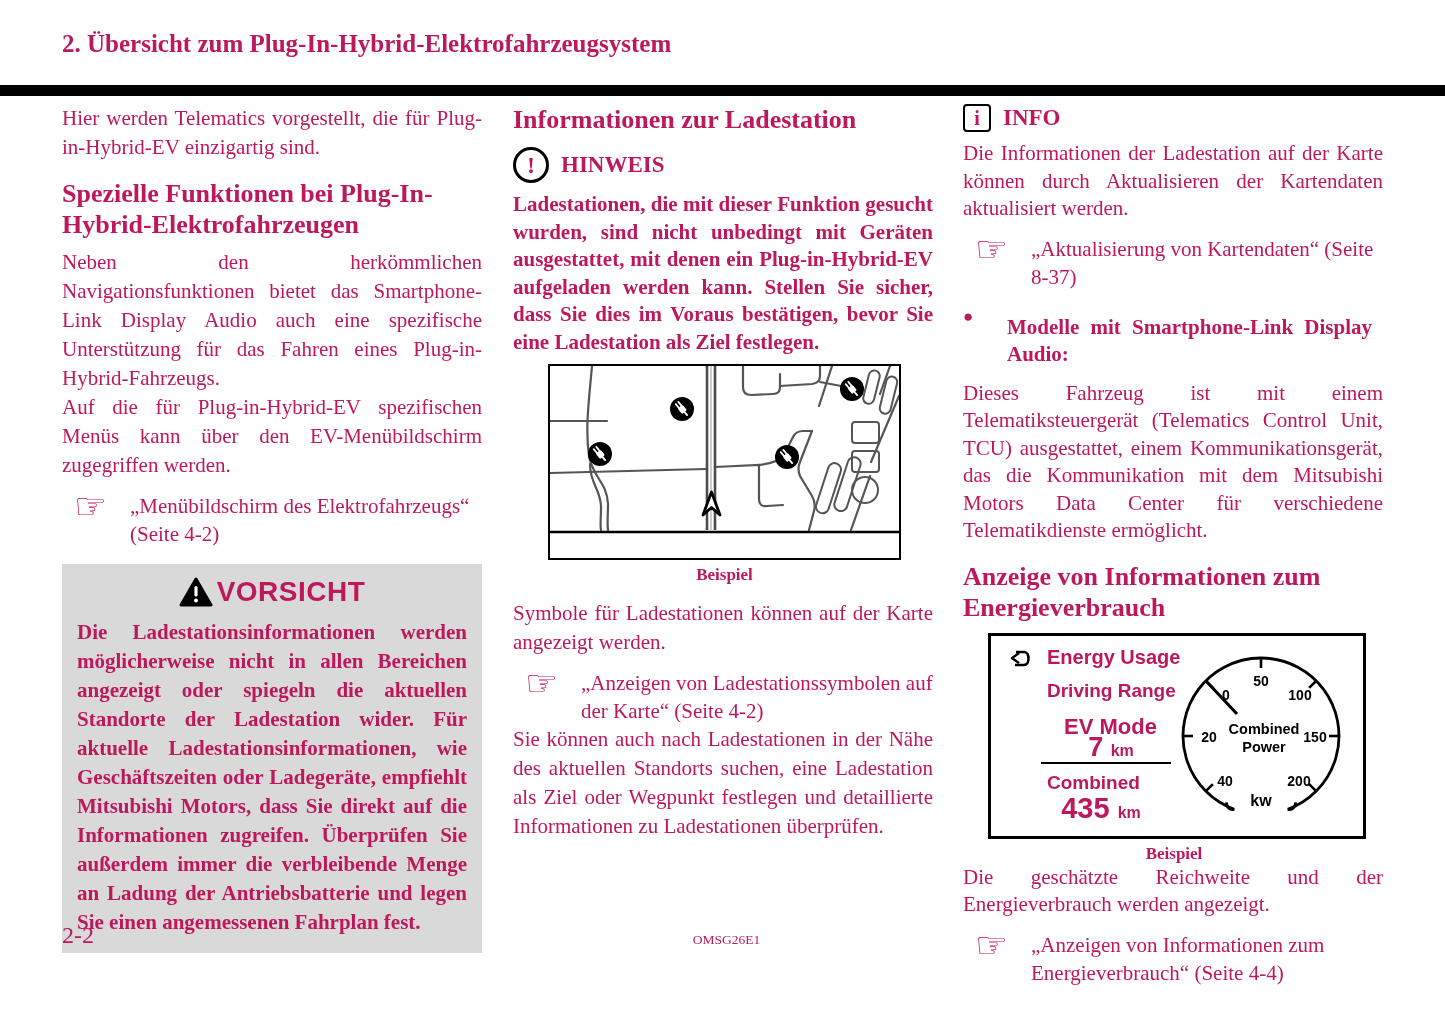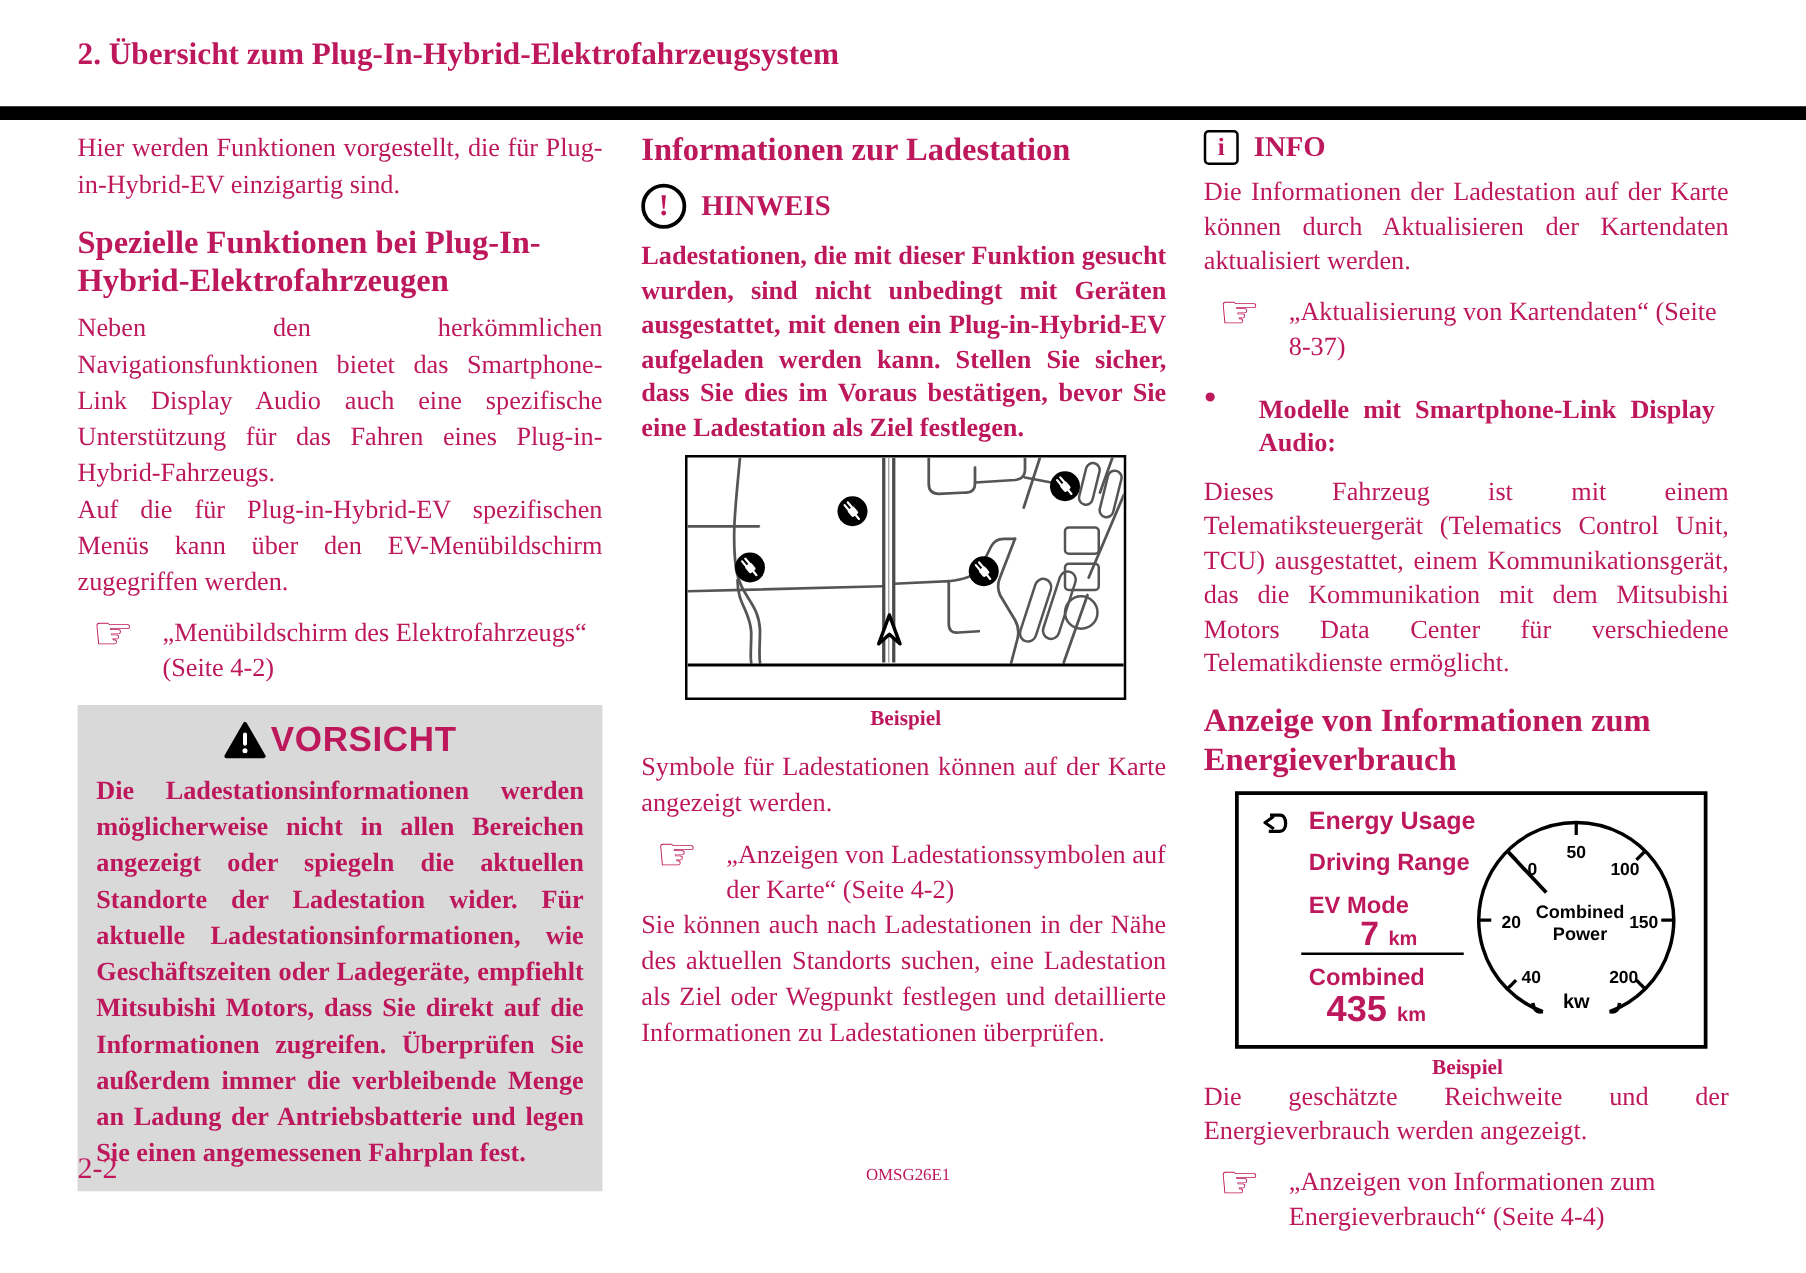--- a/index.html
+++ b/index.html
@@ -45,21 +45,21 @@
   .bullet-row{display:flex;gap:14px;margin:12px 0 0 0;}
   .bullet-glyph{flex:0 0 19px;font-size:17px;line-height:28px;}
   .bullet-body p{margin:11px;}
   .bullet-inner{margin-left:33px;}
   
   .panel{position:relative;width:372px;height:200px;border:3px solid #000;margin:10px 0 0 25px;
          font-family:"Liberation Sans",sans-serif;font-weight:bold;}
   .panel .abs{position:absolute;margin:0;}
   .p-title{left:56px;top:10px;font-size:20px;}
   .p-range{left:56px;top:44px;font-size:19px;}
-  .p-ev{left:56px;top:78px;font-size:19px;}
+  .p-ev{left:73px;top:78px;font-size:22px;}
   .p-evval{left:30px;top:96px;width:180px;text-align:center;font-size:27px;}
   .p-unit{font-size:16px;}
   .p-div{left:50px;top:126px;width:130px;height:2.5px;background:#000;}
   .p-comb{left:56px;top:136px;font-size:19px;}
   .p-combval{left:20px;top:156px;width:180px;text-align:center;font-size:29px;}
   .gauge-svg{position:absolute;left:180px;top:0;}
   .g-label{font-family:"Liberation Sans",sans-serif;font-weight:bold;font-size:14px;}
   .g-center{font-family:"Liberation Sans",sans-serif;font-weight:bold;font-size:14.5px;}
   .g-unit{font-family:"Liberation Sans",sans-serif;font-weight:bold;font-size:16px;}
   
@@ -69,21 +69,21 @@
 </style>
 </head>
 <body>
 
 <div class="page">
 
   <div class="chapter-title">2. Übersicht zum Plug-In-Hybrid-Elektrofahrzeugsystem</div>
   <div class="top-rule"></div>
 
   <div class="col col-left">
-    <p class="body">Hier werden Funktionen vorgestellt, die für Plug-in-Hybrid-EV einzigartig sind.</p>
+    <p class="body">Hier werden Telematics vorgestellt, die für Plug-in-Hybrid-EV einzigartig sind.</p>
     <div class="sub-title">Spezielle Funktionen bei Plug-In-Hybrid-Elektrofahrzeugen</div>
     <p class="body">Neben den herkömmlichen Navigationsfunktionen bietet das Smartphone-Link Display Audio auch eine spezifische Unterstützung für das Fahren eines Plug-in-Hybrid-Fahrzeugs.</p>
     <p class="body mt10">Auf die für Plug-in-Hybrid-EV spezifischen Menüs kann über den EV-Menübildschirm zugegriffen werden.</p>
     <div class="ref">
       <span class="ref-icon">☞</span>
       <span class="ref-text">„Menübildschirm des Elektrofahrzeugs“ (Seite 4-2)</span>
     </div>
     <div class="caution">
       <div class="caution-head">
         <svg width="34" height="31" viewBox="0 0 34 31">

